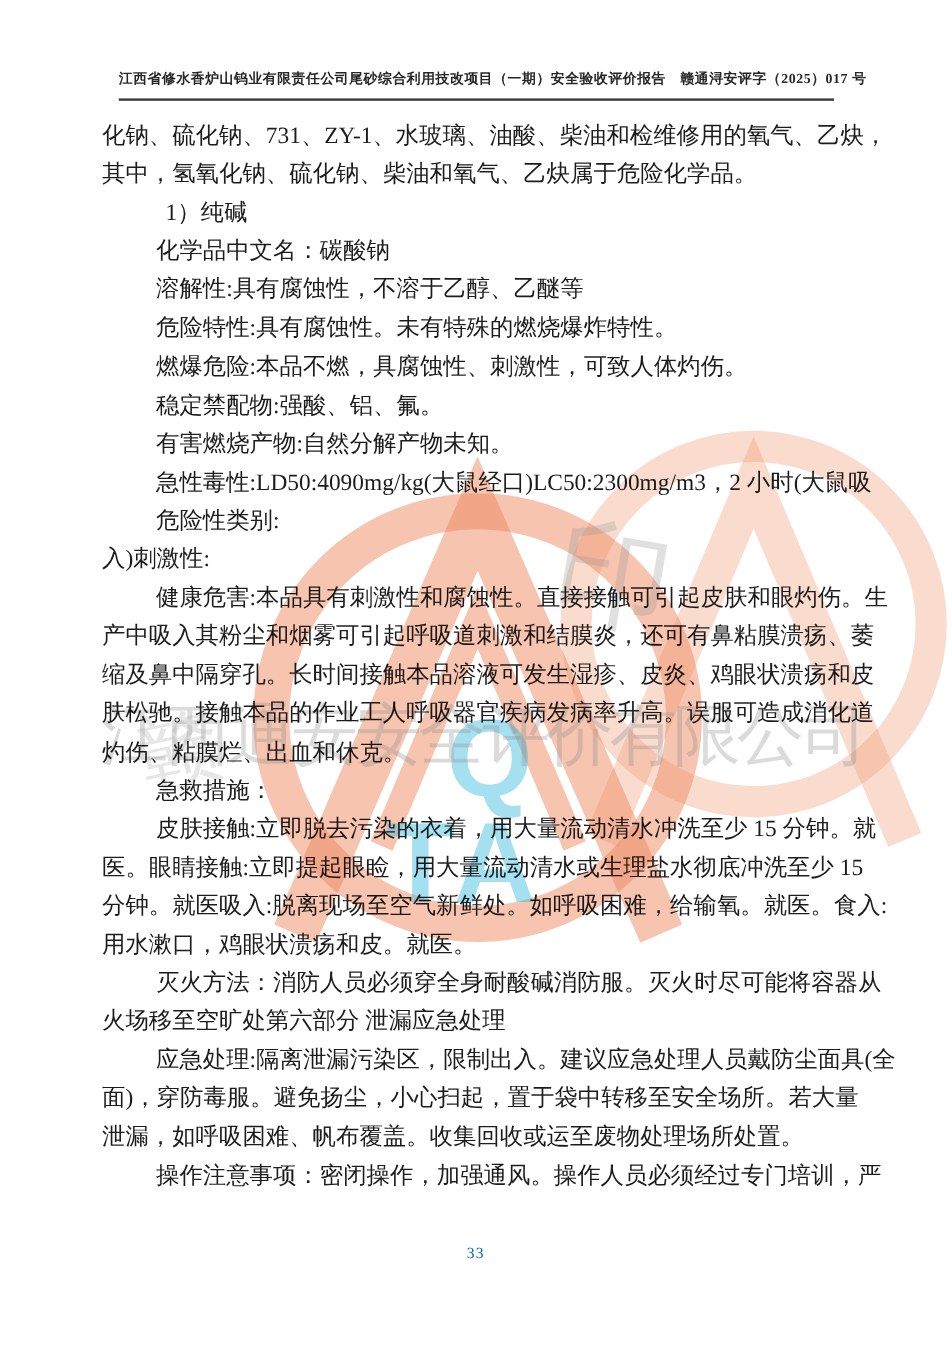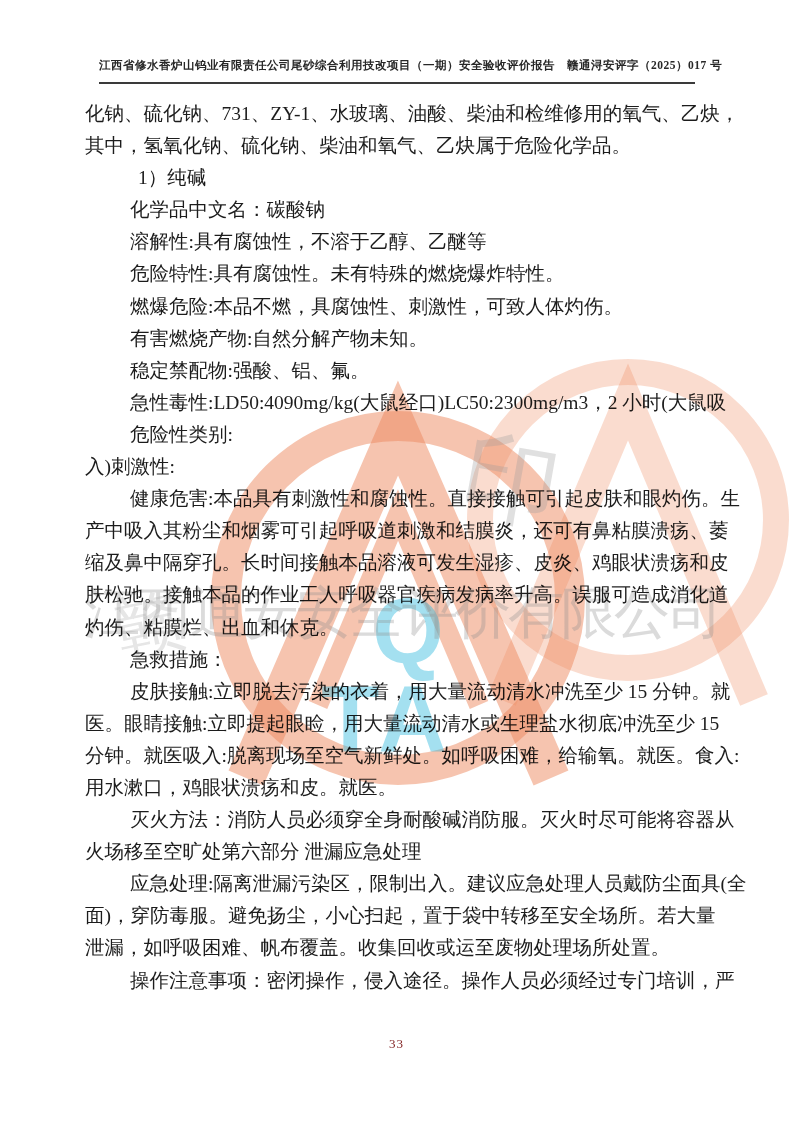--- a/index.html
+++ b/index.html
@@ -27,21 +27,21 @@
   .line{
     font-size:19.5px;line-height:32.1px;
     white-space:nowrap;
     color:#1c1c1c;
   }
   .ind1{padding-left:45px;}
   .ind2{padding-left:53px;}
   
   .page-number{
     position:absolute;left:0;top:1036px;width:100%;
-    text-align:center;font-size:13px;color:#7f1d1d;
+    text-align:center;font-size:13px;color:#0369a1;
     letter-spacing:1px;
   }
   
   .watermark{
     position:absolute;inset:0;
     pointer-events:none;
     mix-blend-mode:multiply;
   }
   .wm-company{
     position:absolute;left:84px;top:576px;
@@ -74,41 +74,41 @@
   <div class="header">江西省修水香炉山钨业有限责任公司尾砂综合利用技改项目（一期）安全验收评价报告　赣通浔安评字（2025）017 号</div>
 
   <div class="body-text" id="lines">
       <div class="line ind0">化钠、硫化钠、731、ZY-1、水玻璃、油酸、柴油和检维修用的氧气、乙炔，</div>
       <div class="line ind0">其中，氢氧化钠、硫化钠、柴油和氧气、乙炔属于危险化学品。</div>
       <div class="line ind2">1）纯碱</div>
       <div class="line ind1">化学品中文名：碳酸钠</div>
       <div class="line ind1">溶解性:具有腐蚀性，不溶于乙醇、乙醚等</div>
       <div class="line ind1">危险特性:具有腐蚀性。未有特殊的燃烧爆炸特性。</div>
       <div class="line ind1">燃爆危险:本品不燃，具腐蚀性、刺激性，可致人体灼伤。</div>
+      <div class="line ind1">稳定禁配物:强酸、铝、氟。</div>
       <div class="line ind1">有害燃烧产物:自然分解产物未知。</div>
-      <div class="line ind1">稳定禁配物:强酸、铝、氟。</div>
       <div class="line ind1">急性毒性:LD50:4090mg/kg(大鼠经口)LC50:2300mg/m3，2 小时(大鼠吸</div>
       <div class="line ind1">危险性类别:</div>
       <div class="line ind0">入)刺激性:</div>
       <div class="line ind1">健康危害:本品具有刺激性和腐蚀性。直接接触可引起皮肤和眼灼伤。生</div>
       <div class="line ind0">产中吸入其粉尘和烟雾可引起呼吸道刺激和结膜炎，还可有鼻粘膜溃疡、萎</div>
       <div class="line ind0">缩及鼻中隔穿孔。长时间接触本品溶液可发生湿疹、皮炎、鸡眼状溃疡和皮</div>
       <div class="line ind0">肤松驰。接触本品的作业工人呼吸器官疾病发病率升高。误服可造成消化道</div>
       <div class="line ind0">灼伤、粘膜烂、出血和休克。</div>
       <div class="line ind1">急救措施：</div>
       <div class="line ind1">皮肤接触:立即脱去污染的衣着，用大量流动清水冲洗至少 15 分钟。就</div>
       <div class="line ind0">医。眼睛接触:立即提起眼睑，用大量流动清水或生理盐水彻底冲洗至少 15</div>
       <div class="line ind0">分钟。就医吸入:脱离现场至空气新鲜处。如呼吸困难，给输氧。就医。食入:</div>
       <div class="line ind0">用水漱口，鸡眼状溃疡和皮。就医。</div>
       <div class="line ind1">灭火方法：消防人员必须穿全身耐酸碱消防服。灭火时尽可能将容器从</div>
       <div class="line ind0">火场移至空旷处第六部分  泄漏应急处理</div>
       <div class="line ind1">应急处理:隔离泄漏污染区，限制出入。建议应急处理人员戴防尘面具(全</div>
       <div class="line ind0">面)，穿防毒服。避免扬尘，小心扫起，置于袋中转移至安全场所。若大量</div>
       <div class="line ind0">泄漏，如呼吸困难、帆布覆盖。收集回收或运至废物处理场所处置。</div>
-      <div class="line ind1">操作注意事项：密闭操作，侵入途径。操作人员必须经过专门培训，严</div>
+      <div class="line ind1">操作注意事项：密闭操作，加强通风。操作人员必须经过专门培训，严</div>
     </div>
 
   <div class="watermark">
     <svg width="793" height="1122" viewBox="0 0 793 1122">
 
       <g stroke="#ee8a60" stroke-opacity="0.30" fill="none">
         <circle cx="628" cy="520" r="148" stroke-width="26"></circle>
         <path d="M 502 700 L 628 402 L 754 700" stroke-width="30"></path>
       </g>
 

